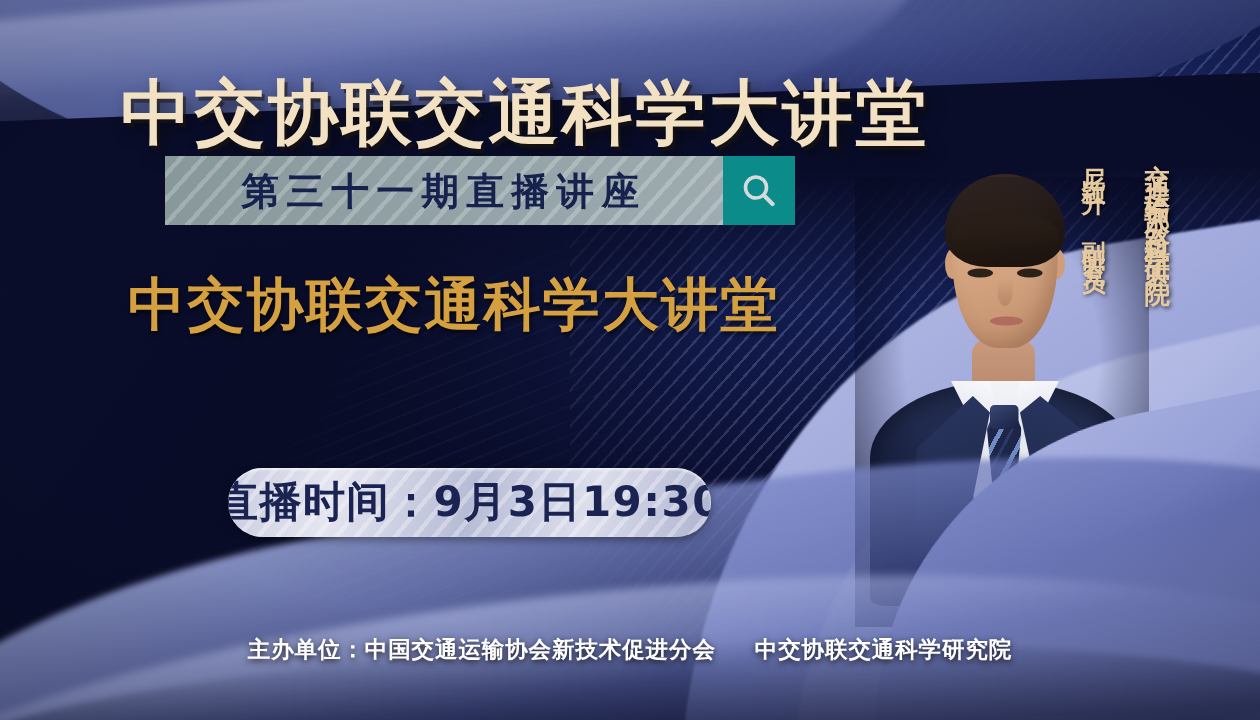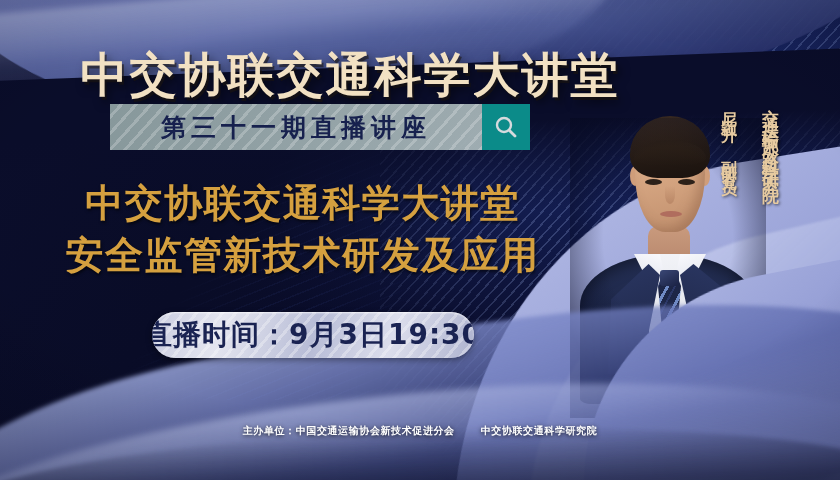--- a/index.html
+++ b/index.html
@@ -299,21 +299,21 @@
     text-shadow:1px 1px 3px rgba(0,0,0,.65);
     white-space:nowrap;
   }
   .v-speaker{left:718px;top:100px;font-size:16px;letter-spacing:7px;}
   .v-org{left:760px;top:96px;font-size:17px;letter-spacing:7px;}
 
   
   .footer{
     position:absolute;left:0;top:424px;width:840px;
     text-align:center;
-    font-size:10px;font-weight:bold;letter-spacing:.6px;
+    font-size:15px;font-weight:bold;letter-spacing:.6px;
     color:#ffffff;
     text-shadow:0 1px 4px rgba(0,0,0,.8);
     white-space:nowrap;
   }
   .footer .gap{display:inline-block;width:26px;}
 </style>
 </head>
 <body>
 
 <div class="poster">
@@ -367,21 +367,20 @@
     <div class="sub-bar-icon">
       <svg width="26" height="26" viewBox="0 0 26 26">
         <circle cx="11" cy="11" r="7" fill="none" stroke="#d6dadd" stroke-width="2.4"></circle>
         <line x1="16.2" y1="16.2" x2="22" y2="22" stroke="#d6dadd" stroke-width="2.8" stroke-linecap="round"></line>
       </svg>
     </div>
   </div>
 
   <div class="lecture">
     <div class="lecture-line">中交协联交通科学大讲堂</div>
-    <div class="lecture-line">安全监管新技术研发及应用</div>
   </div>
 
   <div class="time-pill">
     <span class="time-text">直播时间：9月3日19:30</span>
   </div>
 
   <div class="v-text v-speaker">尼颖升 副研究员</div>
   <div class="v-text v-org">交通运输部公路科学研究院</div>
 
   <div class="footer">

